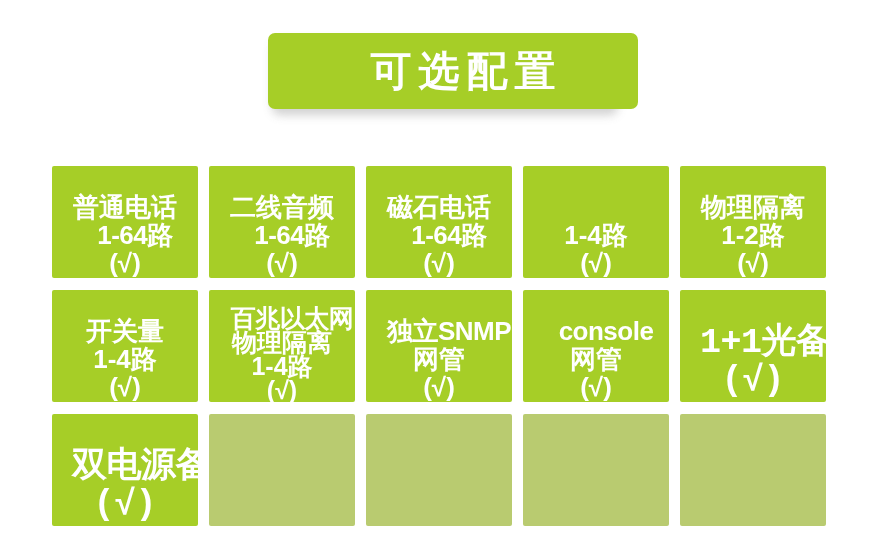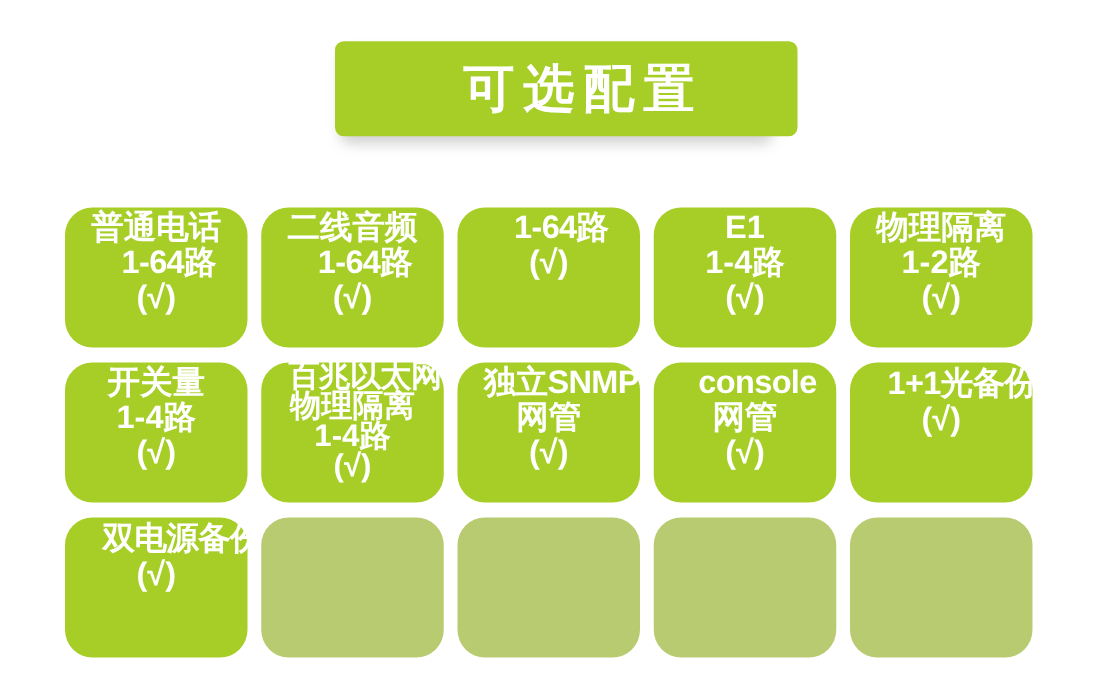--- a/index.html
+++ b/index.html
@@ -64,26 +64,26 @@
     top: 166px;
     width: 776px;
     display: grid;
     grid-template-columns: repeat(5, 146px);
     grid-auto-rows: 112px;
     column-gap: 11px;
     row-gap: 12px;
   }
   .card {
     position: relative;
-    border-radius: 22px;
+    border-radius: 2px;
     background: #a6ce27;
     display: flex;
     flex-direction: column;
     align-items: center;
-    justify-content: flex-start;
+    justify-content: flex-end;
     overflow: visible;
   }
   .card.muted {
     background: #b9cb70;
   }
   .card .lines {
     position: relative;
     width: 146px;
     text-align: center;
     color: #ffffff;
@@ -97,21 +97,21 @@
     line-height: 1.0;
   }
 
   
   .card .lines .line { font-size: 26px; margin: 2px 0; }
 
   
   .card.dense .lines .line { font-size: 25px; margin: -1px 0; }
 
   
-  .card.two .lines .line { font-size: 26px; margin: 3px 10px; }
+  .card.two .lines .line { font-size: 35px; margin: 3px 0; font-family: Liberation Mono, monospace; }
 
   
   .card .line.wide { letter-spacing: -0.5px; padding-left: 20px; }
 </style>
 </head>
 <body>
 
 <div class="banner-wrap">
   <div class="banner-shadow"></div>
   <div class="banner">
@@ -129,27 +129,27 @@
     </div>
     <div class="card">
       <div class="lines">
         <span class="line">二线音频</span>
         <span class="line wide">1-64路</span>
         <span class="line">(√)</span>
       </div>
     </div>
     <div class="card">
       <div class="lines">
+        <span class="line">磁石电话</span>
         <span class="line wide">1-64路</span>
         <span class="line">(√)</span>
       </div>
     </div>
     <div class="card">
       <div class="lines">
-        <span class="line">E1</span>
         <span class="line">1-4路</span>
         <span class="line">(√)</span>
       </div>
     </div>
     <div class="card">
       <div class="lines">
         <span class="line">物理隔离</span>
         <span class="line">1-2路</span>
         <span class="line">(√)</span>
       </div>

